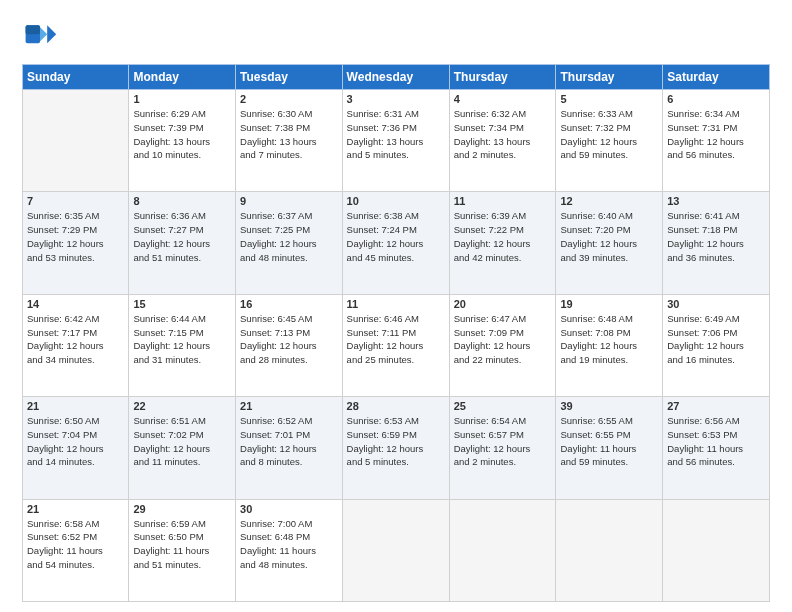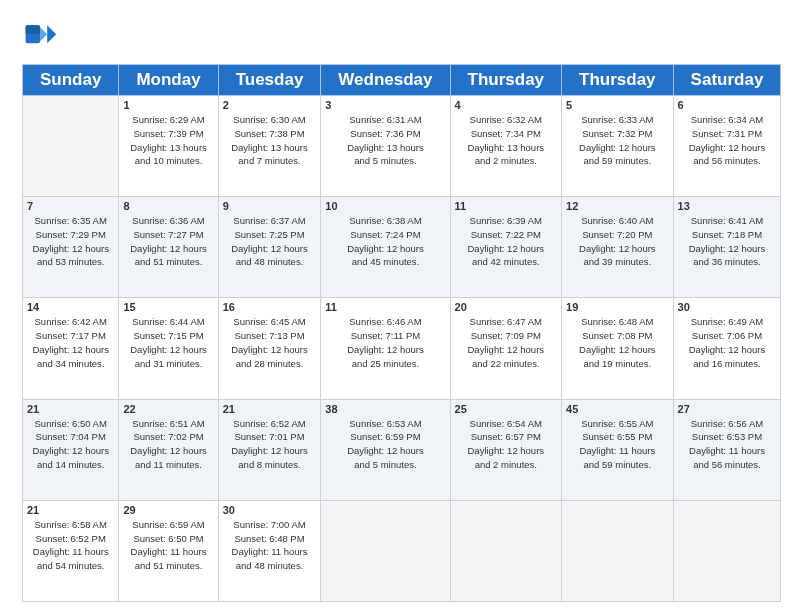--- a/index.html
+++ b/index.html
@@ -54,23 +54,23 @@
       margin-top: 2px;
     }
     .calendar {
       width: 100%;
       border-collapse: collapse;
       flex: 1;
     }
     .calendar th {
       background: #2471c8;
       color: #fff;
-      font-size: 17px;
-      font-weight: bold;
-      padding: 5px 17px;
+      font-size: 12px;
+      font-weight: bold;
+      padding: 5px 4px;
       text-align: left;
       border: 1px solid #aac4e8;
     }
     .calendar td {
       vertical-align: top;
       border: 1px solid #d0d0d0;
       padding: 3px 4px;
       width: 108px;
       font-size: 9.5px;
       color: #333;
@@ -83,21 +83,20 @@
     .day-num {
       font-size: 11px;
       font-weight: bold;
       color: #333;
       display: block;
       margin-bottom: 2px;
     }
     .day-detail {
       line-height: 1.45;
       color: #333;
-      text-align: center;
     }
     .row-shaded td {
       background: #f0f4f8;
     }
   </style>
 </head>
 <body>
 
 <div class="page">
   <div class="header">
@@ -226,29 +225,29 @@
           </td>
           <td>
             <span class="day-num">22</span>
             <div class="day-detail">Sunrise: 6:51 AM<br>Sunset: 7:02 PM<br>Daylight: 12 hours<br>and 11 minutes.</div>
           </td>
           <td>
             <span class="day-num">21</span>
             <div class="day-detail">Sunrise: 6:52 AM<br>Sunset: 7:01 PM<br>Daylight: 12 hours<br>and 8 minutes.</div>
           </td>
           <td>
-            <span class="day-num">38</span>
+            <span class="day-num">28</span>
             <div class="day-detail">Sunrise: 6:53 AM<br>Sunset: 6:59 PM<br>Daylight: 12 hours<br>and 5 minutes.</div>
           </td>
           <td>
             <span class="day-num">25</span>
             <div class="day-detail">Sunrise: 6:54 AM<br>Sunset: 6:57 PM<br>Daylight: 12 hours<br>and 2 minutes.</div>
           </td>
           <td>
-            <span class="day-num">45</span>
+            <span class="day-num">39</span>
             <div class="day-detail">Sunrise: 6:55 AM<br>Sunset: 6:55 PM<br>Daylight: 11 hours<br>and 59 minutes.</div>
           </td>
           <td>
             <span class="day-num">27</span>
             <div class="day-detail">Sunrise: 6:56 AM<br>Sunset: 6:53 PM<br>Daylight: 11 hours<br>and 56 minutes.</div>
           </td>
         </tr>
         <tr>
           <td>
             <span class="day-num">21</span>

